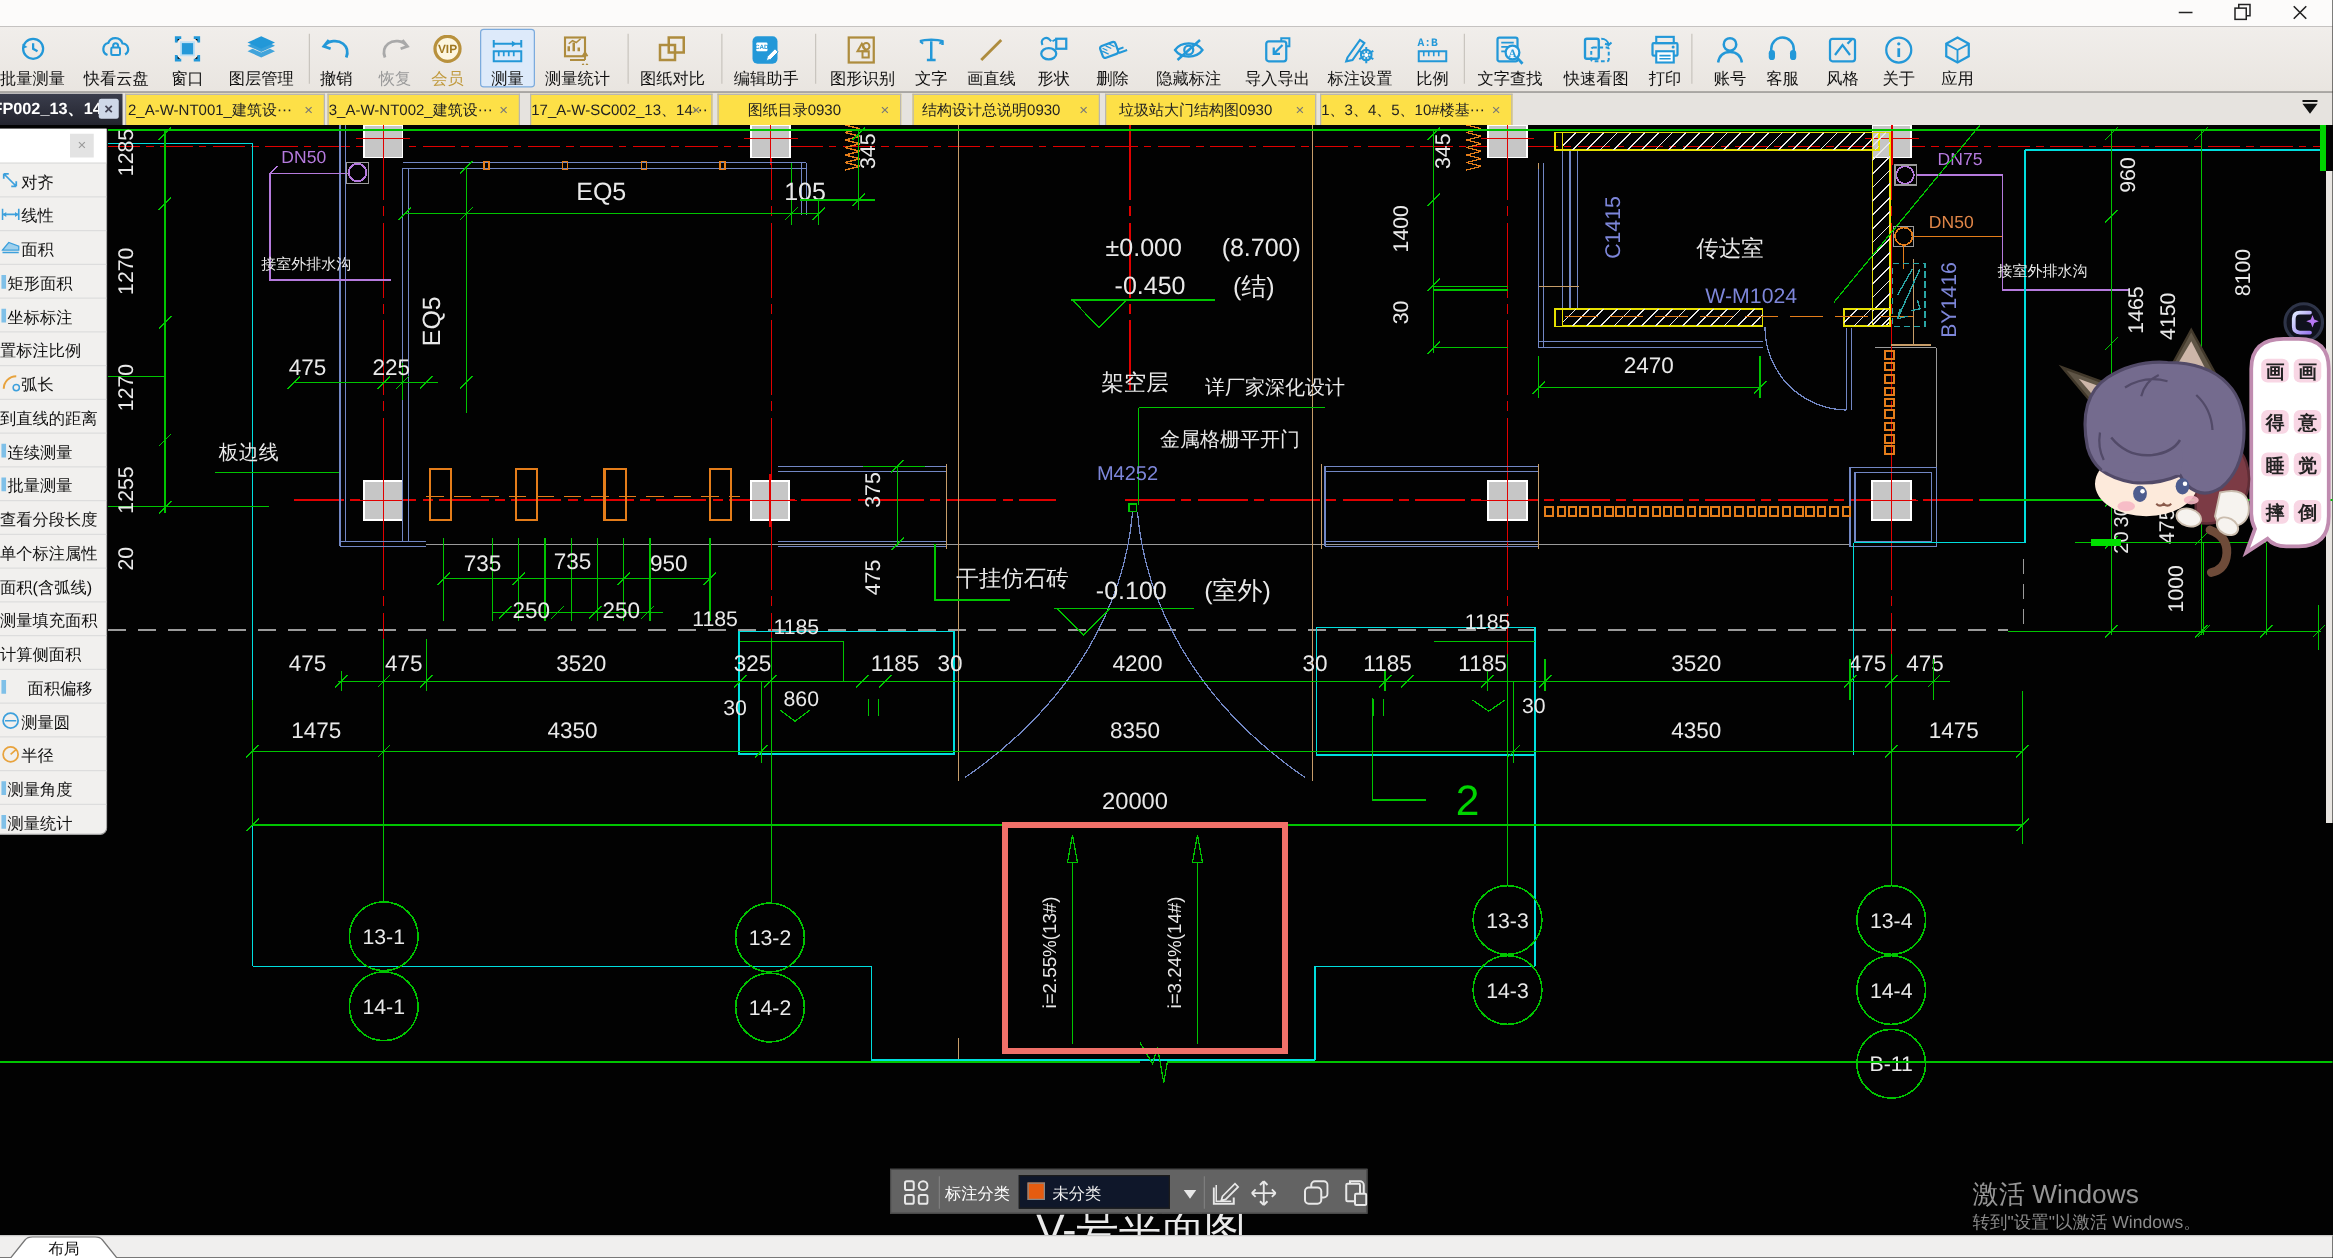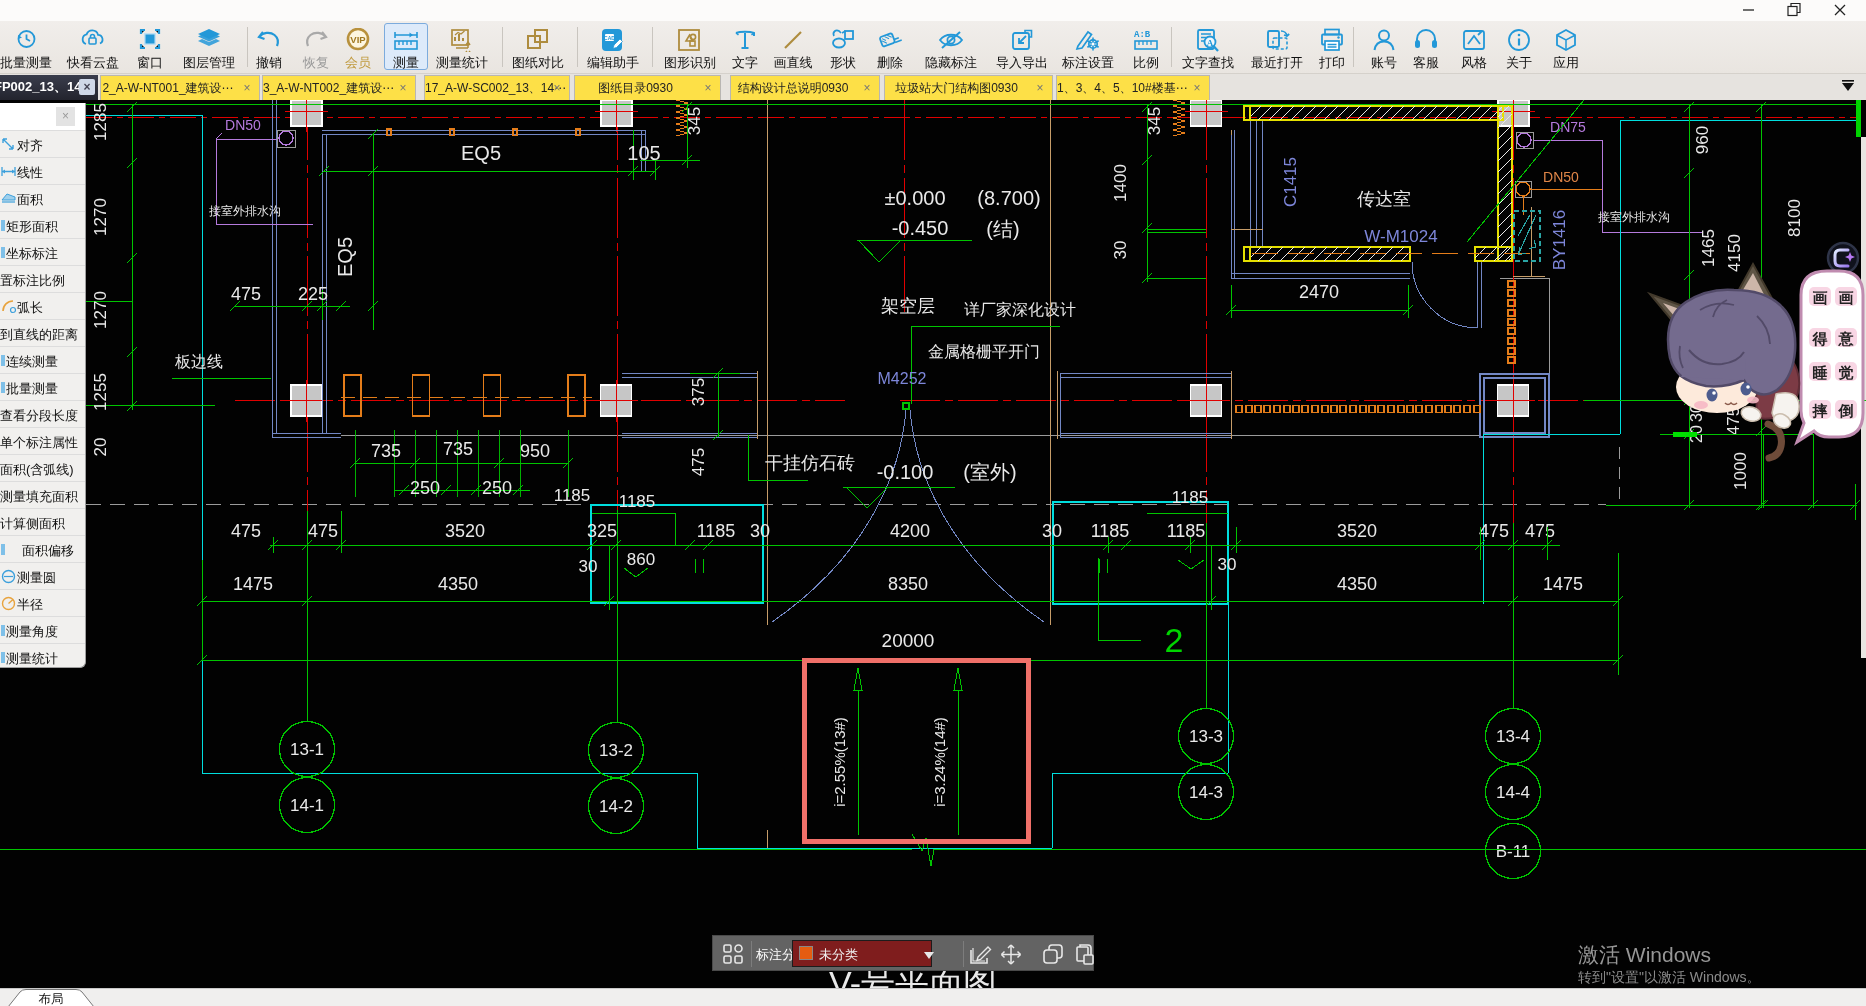--- a/index.html
+++ b/index.html
@@ -226,21 +226,21 @@
         <line x1="19" y1="18.5" x2="23" y2="23" stroke="#2398d8" stroke-width="2.2"></line>
       </svg>
       <div class="lbl">文字查找</div>
     </div>
 <div class="titem" style="left:1251px;width:52px;color:#111">
       <svg width="28" height="26" viewBox="0 0 28 26">
         <rect x="5" y="3" width="11" height="16" rx="1.5" fill="none" stroke="#2398d8" stroke-width="1.9"></rect>
         <rect x="10" y="10" width="14" height="11" rx="1.5" fill="none" stroke="#2398d8" stroke-width="1.6" stroke-dasharray="3 2"></rect>
         <path d="M18 3 a6 6 0 0 1 6 5 l2.2 -2 M24 8 l-3 -1" fill="none" stroke="#2398d8" stroke-width="1.7"></path>
       </svg>
-      <div class="lbl">最近打开</div>
+      <div class="lbl">快速看图</div>
     </div>
 <div class="titem" style="left:1317px;width:30px;color:#111">
       <svg width="26" height="24" viewBox="0 0 26 24">
         <rect x="6" y="1.5" width="14" height="5" fill="none" stroke="#2398d8" stroke-width="1.7"></rect>
         <rect x="3" y="6.5" width="20" height="10" rx="1" fill="none" stroke="#2398d8" stroke-width="1.8"></rect>
         <rect x="6" y="13" width="14" height="9" fill="#fff" stroke="#2398d8" stroke-width="1.7"></rect>
         <path d="M8.5 16.5 h9 M8.5 19 h9" stroke="#2398d8" stroke-width="1.3"></path>
         <circle cx="19.5" cy="9.5" r="1.2" fill="#2398d8"></circle>
       </svg>
       <div class="lbl">打印</div>
@@ -928,21 +928,21 @@
 <svg class="abs" style="left:10px;top:8px" width="20" height="20" viewBox="0 0 20 20">
       <g fill="none" stroke="#e8e8e8" stroke-width="1.6">
         <rect x="1" y="1" width="7" height="7" rx="1.5"></rect>
         <rect x="12" y="1" width="7" height="7" rx="3.5"></rect>
         <rect x="1" y="12" width="7" height="7" rx="1.5"></rect>
         <rect x="12" y="12" width="7" height="7" rx="1.5"></rect>
       </g>
     </svg>
 <div class="abs" style="left:38px;top:5px;width:1px;height:26px;background:#7d7d7d"></div>
 <div class="abs" style="left:43px;top:10px;color:#ffffff;font-size:13px">标注分类</div>
-<div class="abs" style="left:79px;top:4px;width:140px;height:27px;background:#7f1d1d;border:1px solid #1c1c1c">
+<div class="abs" style="left:102px;top:4px;width:121px;height:27px;background:#0f172a;border:1px solid #1c1c1c">
   <div class="abs" style="left:6px;top:5px;width:14px;height:14px;background:#e55c10;border:1px solid #888"></div>
   <div class="abs" style="left:26px;top:5px;color:#f0f0f0;font-size:13px">未分类</div>
   <svg class="abs" style="left:130px;top:10px" width="12" height="9">
         <path d="M1 1 h10 l-5 7Z" fill="#e8e8e8"></path>
       </svg>
 </div>
 <div class="abs" style="left:250px;top:5px;width:1px;height:26px;background:#7d7d7d"></div>
 <svg class="abs" style="left:257px;top:8px" width="22" height="21" viewBox="0 0 22 21">
       <path d="M1 6 V19 H17 V14" fill="none" stroke="#e8e8e8" stroke-width="1.6"></path>
       <path d="M3 4 V17 H15" fill="none" stroke="#e8e8e8" stroke-width="1.2"></path>

